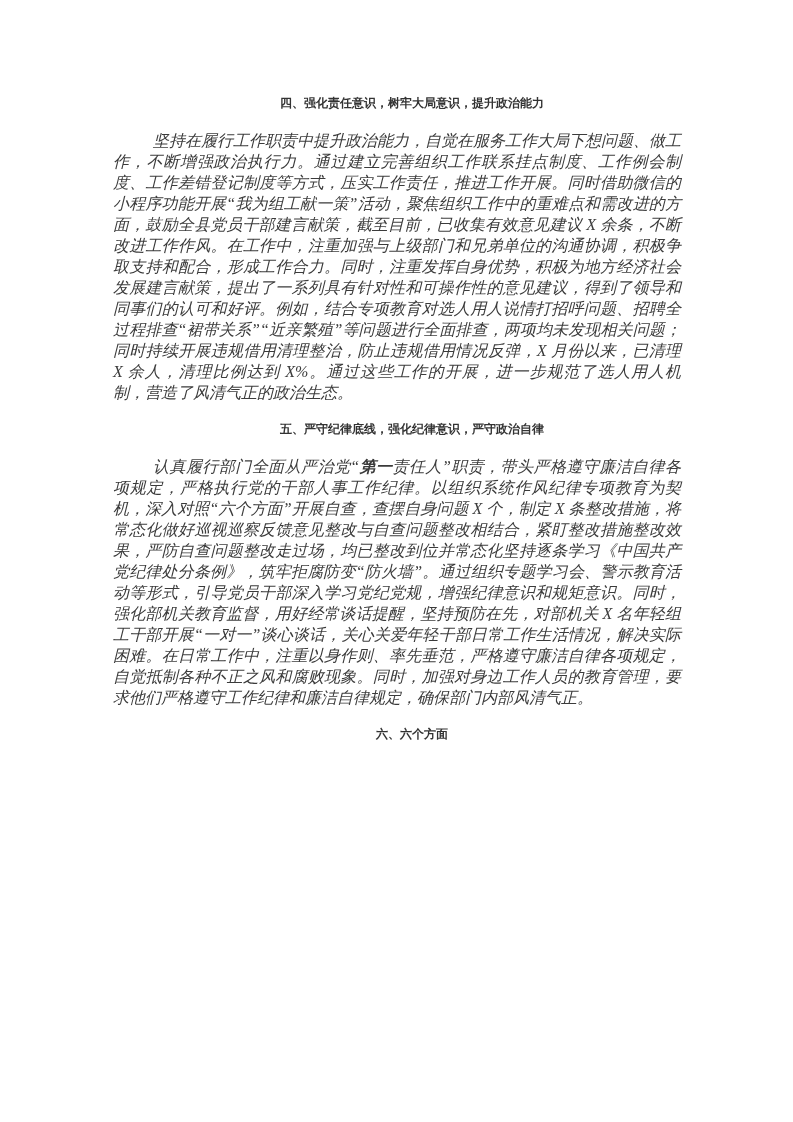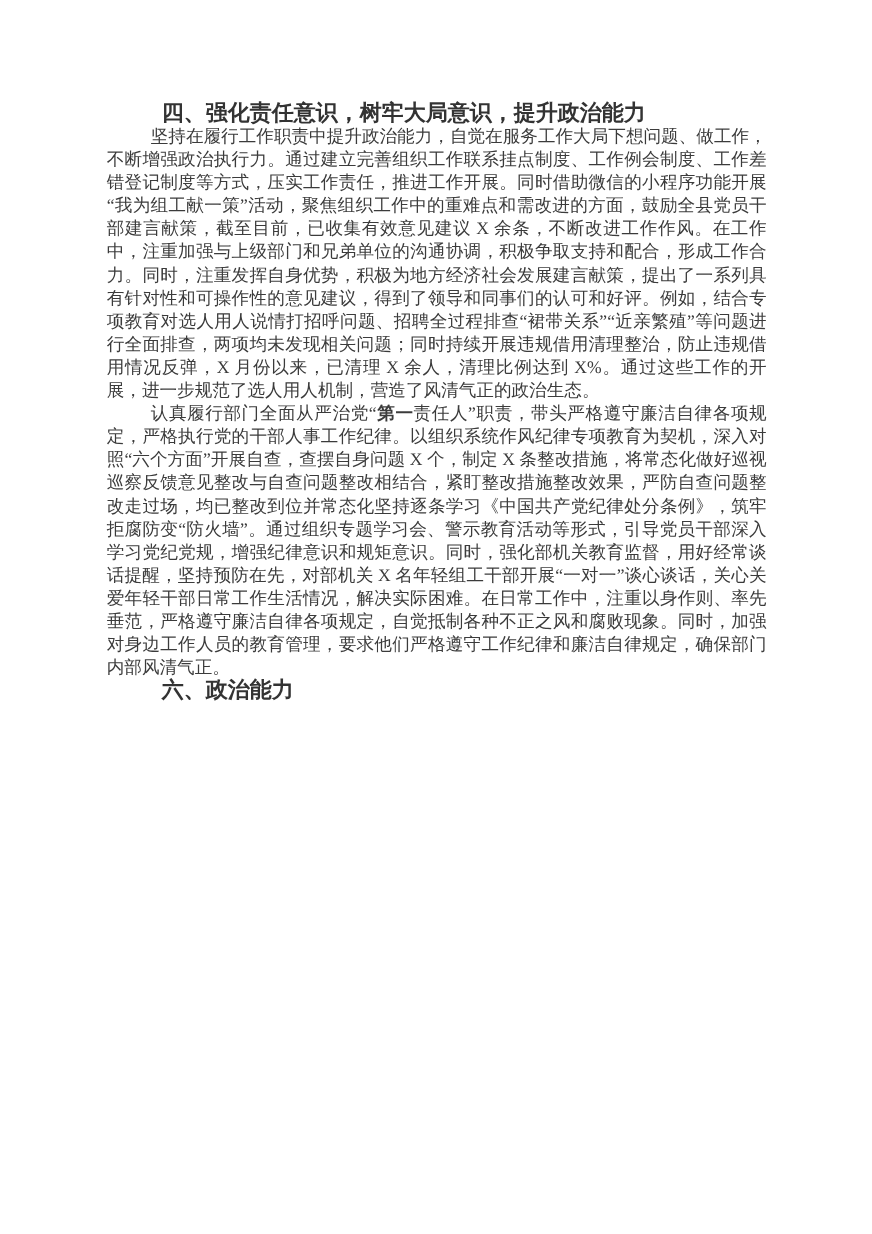--- a/index.html
+++ b/index.html
@@ -22,38 +22,40 @@
     font-family: "Liberation Serif", "DejaVu Serif", serif;
     font-size: 16px;
     line-height: 21px;
     color: var(--text-color, #3b3b3b);
     text-align: justify;
     text-justify: inter-ideograph;
   }
   .section-heading {
     margin: 0;
     font-family: "Liberation Sans", "DejaVu Sans", sans-serif;
-    font-size: 20px;
+    font-size: 12px;
     line-height: 21px;
     font-weight: bold;
     color: var(--heading-color, #333333);
     text-indent: 2.5em;
-    text-align: left;
+    text-align: center;
   }
   .paragraph {
-    margin: 0;
+    margin: 16px;
     text-indent: 2.5em;
+    font-style: italic;
   }
   .bold-run {
     font-weight: bold;
   }
 </style>
 </head>
 <body>
 
 <div class="page">
   <div class="doc-body">
       <h2 class="section-heading">四、强化责任意识，树牢大局意识，提升政治能力</h2>
       <p class="paragraph"><span>坚持在履行工作职责中提升政治能力，自觉在服务工作大局下想问题、做工作，不断增强政治执行力。通过建立完善组织工作联系挂点制度、工作例会制度、工作差错登记制度等方式，压实工作责任，推进工作开展。同时借助微信的小程序功能开展“我为组工献一策”活动，聚焦组织工作中的重难点和需改进的方面，鼓励全县党员干部建言献策，截至目前，已收集有效意见建议 X 余条，不断改进工作作风。在工作中，注重加强与上级部门和兄弟单位的沟通协调，积极争取支持和配合，形成工作合力。同时，注重发挥自身优势，积极为地方经济社会发展建言献策，提出了一系列具有针对性和可操作性的意见建议，得到了领导和同事们的认可和好评。例如，结合专项教育对选人用人说情打招呼问题、招聘全过程排查“裙带关系”“近亲繁殖”等问题进行全面排查，两项均未发现相关问题；同时持续开展违规借用清理整治，防止违规借用情况反弹，X 月份以来，已清理 X 余人，清理比例达到 X%。通过这些工作的开展，进一步规范了选人用人机制，营造了风清气正的政治生态。</span></p>
+      <h2 class="section-heading">五、严守纪律底线，强化纪律意识，严守政治自律</h2>
       <p class="paragraph"><span>认真履行部门全面从严治党“</span><span class="bold-run">第一</span><span>责任人”职责，带头严格遵守廉洁自律各项规定，严格执行党的干部人事工作纪律。以组织系统作风纪律专项教育为契机，深入对照“六个方面”开展自查，查摆自身问题 X 个，制定 X 条整改措施，将常态化做好巡视巡察反馈意见整改与自查问题整改相结合，紧盯整改措施整改效果，严防自查问题整改走过场，均已整改到位并常态化坚持逐条学习《中国共产党纪律处分条例》，筑牢拒腐防变“防火墙”。通过组织专题学习会、警示教育活动等形式，引导党员干部深入学习党纪党规，增强纪律意识和规矩意识。同时，强化部机关教育监督，用好经常谈话提醒，坚持预防在先，对部机关 X 名年轻组工干部开展“一对一”谈心谈话，关心关爱年轻干部日常工作生活情况，解决实际困难。在日常工作中，注重以身作则、率先垂范，严格遵守廉洁自律各项规定，自觉抵制各种不正之风和腐败现象。同时，加强对身边工作人员的教育管理，要求他们严格遵守工作纪律和廉洁自律规定，确保部门内部风清气正。</span></p>
-      <h2 class="section-heading">六、政治能力</h2>
+      <h2 class="section-heading">六、六个方面</h2>
     </div>
 </div>
 
 </body></html>

